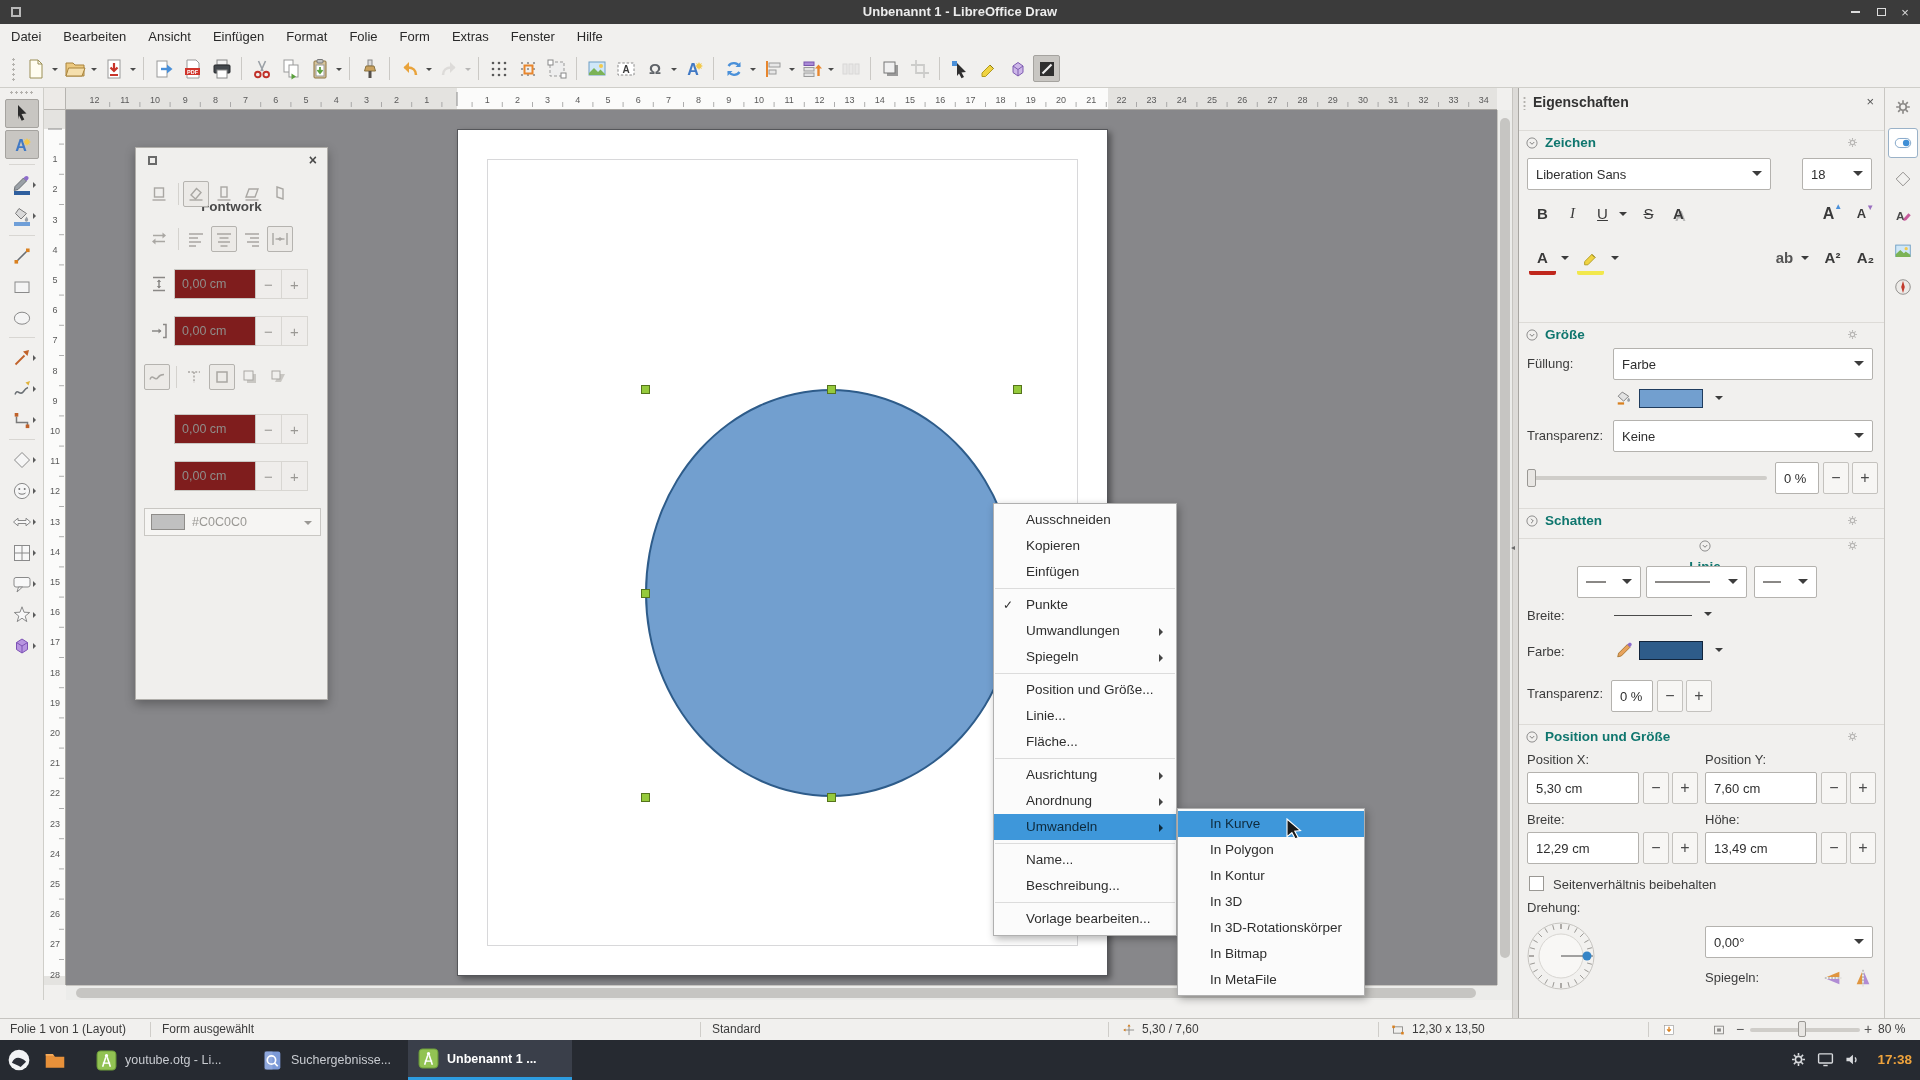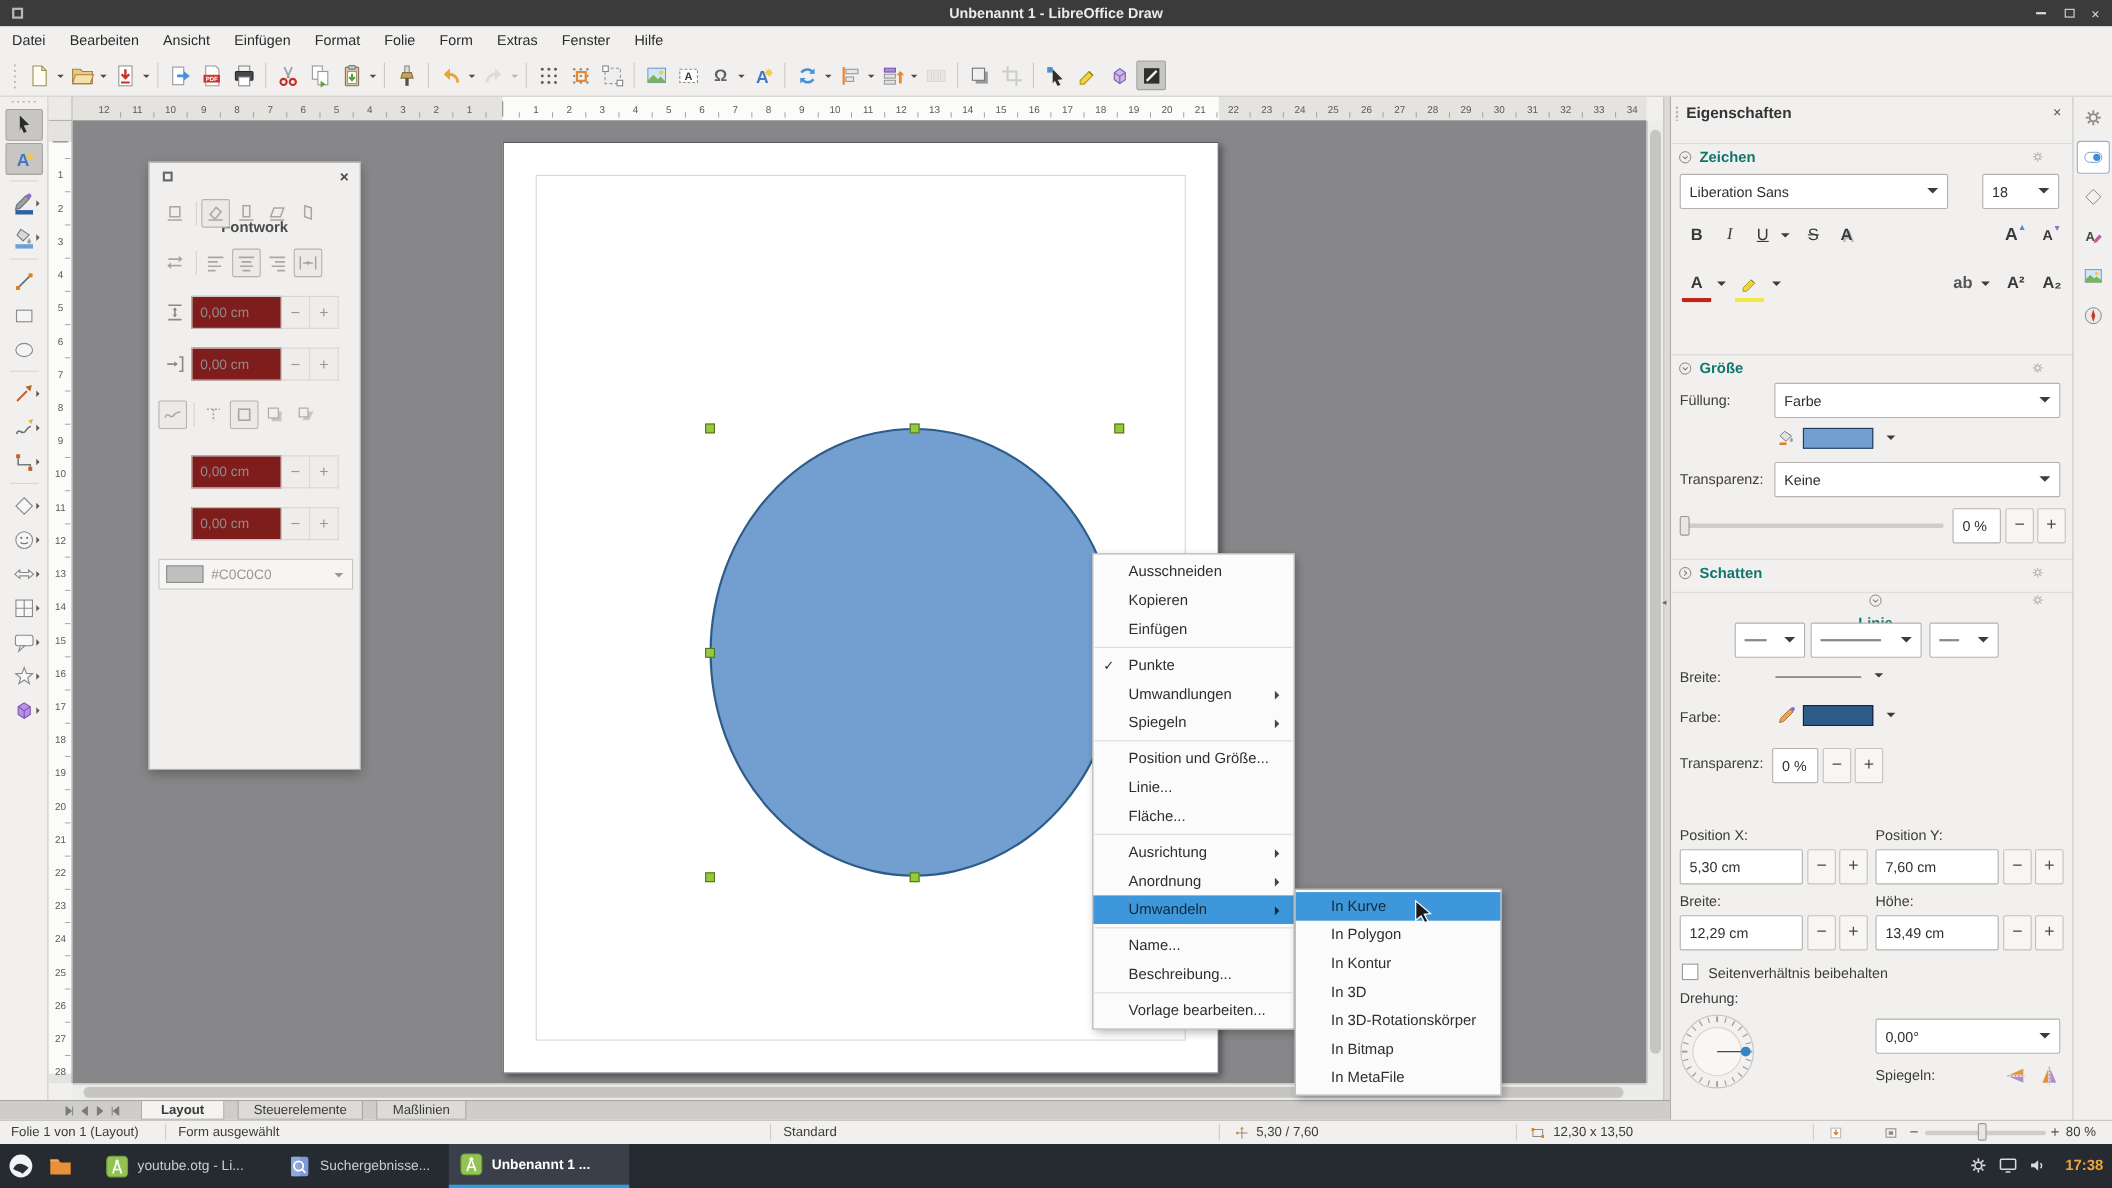--- a/index.html
+++ b/index.html
@@ -1005,20 +1005,35 @@
           <path d="M4 14.5L13.5 5l3 3L7 17.5l-4 1z" fill="#e8a35c" stroke="#a8742e"></path>
           <path d="M13.5 5l1.5-1.5c.7-.7 2-.7 2.8 0 .8.8.8 2.1 0 2.8L16.5 8z" fill="#8d6ccb"></path>
         </svg>
       </div>
       <div class="swatch" style="left: 120px; top: 553px; width: 64px; background: rgb(46, 92, 138); border: 1px solid rgb(18, 37, 60);"></div>
       <div class="mini-car" style="left: 196px; top: 560px;"></div>
       <div class="sb-label" style="left: 8px; top: 598px;">Transparenz:</div>
       <div class="sb-field" style="left: 92px; top: 592px; width: 42px; height: 32px;">0 %</div>
       <div class="spinbtn" style="left: 138px; top: 592px; width: 26px; height: 32px;">−</div>
       <div class="spinbtn" style="left: 167px; top: 592px; width: 26px; height: 32px;">+</div>
+      <div class="sec-hdr" style="left: 0px; top: 636px; width: 366px; height: 24px;">
+        <span>
+          <svg width="14" height="14" viewBox="0 0 22 22">
+            <circle cx="11" cy="11" r="8" fill="none" stroke="#7a7a7a" stroke-width="1.3"></circle>
+            <path d="M7.5 9.5l3.5 3.5 3.5-3.5" fill="none" stroke="#7a7a7a" stroke-width="1.5"></path>
+          </svg>
+        </span>
+        <span>Position und Größe</span>
+        <span class="sec-gear">
+          <svg width="13" height="13" viewBox="0 0 22 22">
+            <circle cx="11" cy="11" r="3.6" fill="none" stroke="#8a8886" stroke-width="1.8"></circle>
+            <path d="M11 3.5v3M11 15.5v3M3.5 11h3M15.5 11h3M5.7 5.7l2.1 2.1M14.2 14.2l2.1 2.1M16.3 5.7l-2.1 2.1M7.8 14.2l-2.1 2.1" stroke="#8a8886" stroke-width="1.8"></path>
+          </svg>
+        </span>
+      </div>
       <div class="sb-label" style="left: 8px; top: 664px;">Position X:</div>
       <div class="sb-label" style="left: 186px; top: 664px;">Position Y:</div>
       <div class="sb-field" style="left: 8px; top: 684px; width: 112px; height: 32px;">5,30 cm</div>
       <div class="spinbtn" style="left: 124px; top: 684px; width: 26px; height: 32px;">−</div>
       <div class="spinbtn" style="left: 153px; top: 684px; width: 26px; height: 32px;">+</div>
       <div class="sb-field" style="left: 186px; top: 684px; width: 112px; height: 32px;">7,60 cm</div>
       <div class="spinbtn" style="left: 302px; top: 684px; width: 26px; height: 32px;">−</div>
       <div class="spinbtn" style="left: 331px; top: 684px; width: 26px; height: 32px;">+</div>
       <div class="sb-label" style="left: 8px; top: 724px;">Breite:</div>
       <div class="sb-label" style="left: 186px; top: 724px;">Höhe:</div>
@@ -1112,45 +1127,20 @@
         </svg>
       </div>
       <div class="deck-item">
         <svg width="20" height="20" viewBox="0 0 22 22">
           <circle cx="11" cy="11" r="8" fill="#eceae7" stroke="#8a8886"></circle>
           <path d="M11 4.5L13 11l-2 6.5L9 11z" fill="#c23b2e"></path>
         </svg>
       </div>
     </div>
 
-  <div class="abs tabbar" id="tabbar">
-      <span class="tabnav" style="left: 56px;">
-        <svg width="12" height="14" viewBox="0 0 12 14">
-          <path d="M9 3v8M8 7L3 3v8z" fill="#7a7a7a" stroke="#7a7a7a" stroke-width=".8"></path>
-        </svg>
-      </span>
-      <span class="tabnav" style="left: 70px;">
-        <svg width="12" height="14" viewBox="0 0 12 14">
-          <path d="M8.5 3L3.5 7l5 4z" fill="#7a7a7a" stroke="#7a7a7a" stroke-width=".8"></path>
-        </svg>
-      </span>
-      <span class="tabnav" style="left: 84px;">
-        <svg width="12" height="14" viewBox="0 0 12 14">
-          <path d="M3.5 3l5 4-5 4z" fill="#7a7a7a" stroke="#7a7a7a" stroke-width=".8"></path>
-        </svg>
-      </span>
-      <span class="tabnav" style="left: 98px;">
-        <svg width="12" height="14" viewBox="0 0 12 14">
-          <path d="M3 3v8M4 7l5-4v8z" fill="#7a7a7a" stroke="#7a7a7a" stroke-width=".8"></path>
-        </svg>
-      </span>
-      <span class="tab active" style="left: 128px; width: 76px;">Layout</span>
-      <span class="tab" style="left: 216px; width: 114px;">Steuerelemente</span>
-      <span class="tab" style="left: 342px; width: 82px;">Maßlinien</span>
-    </div>
 
   <div class="abs statusbar" id="statusbar">
     <span class="sb-item" style="left:10px;">Folie 1 von 1 (Layout)</span>
     <span class="ssep" style="left:150px;"></span>
     <span class="sb-item" style="left:162px;">Form ausgewählt</span>
     <span class="ssep" style="left:700px;"></span>
     <span class="sb-item" style="left:712px;">Standard</span>
     <span class="ssep" style="left:1108px;"></span>
     <span class="sb-item" style="left:1122px;top:4px;">
         <svg width="14" height="14" viewBox="0 0 22 22">

